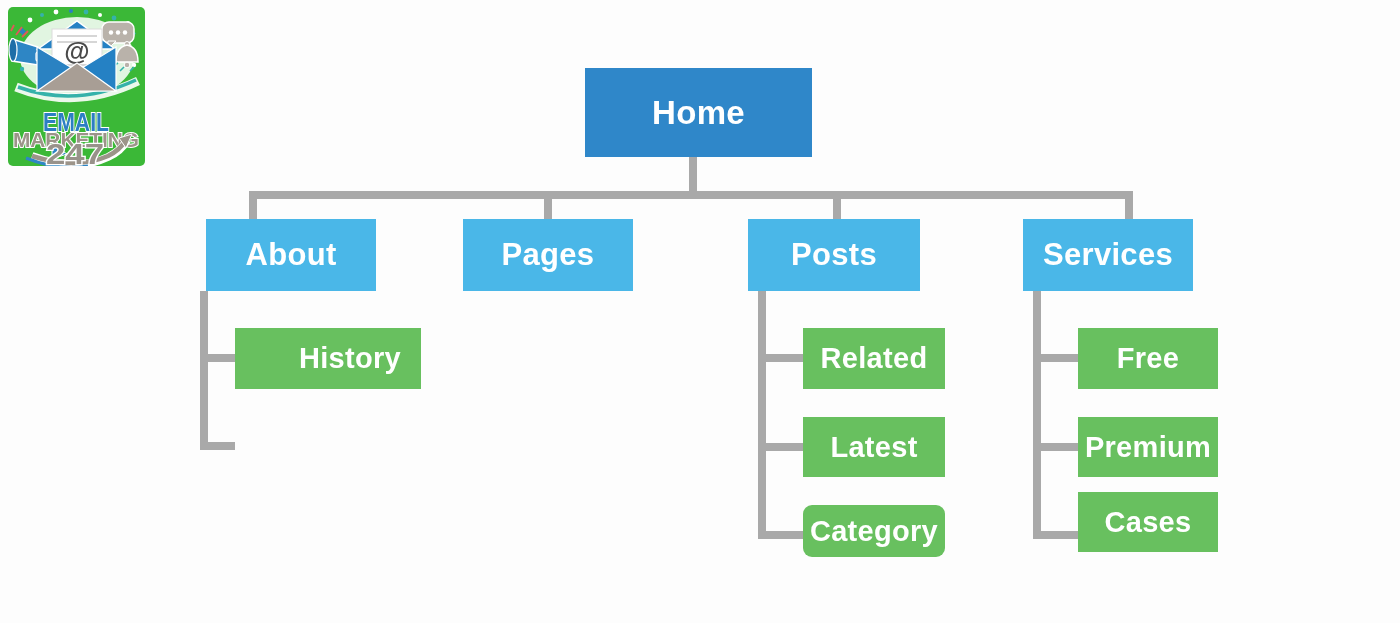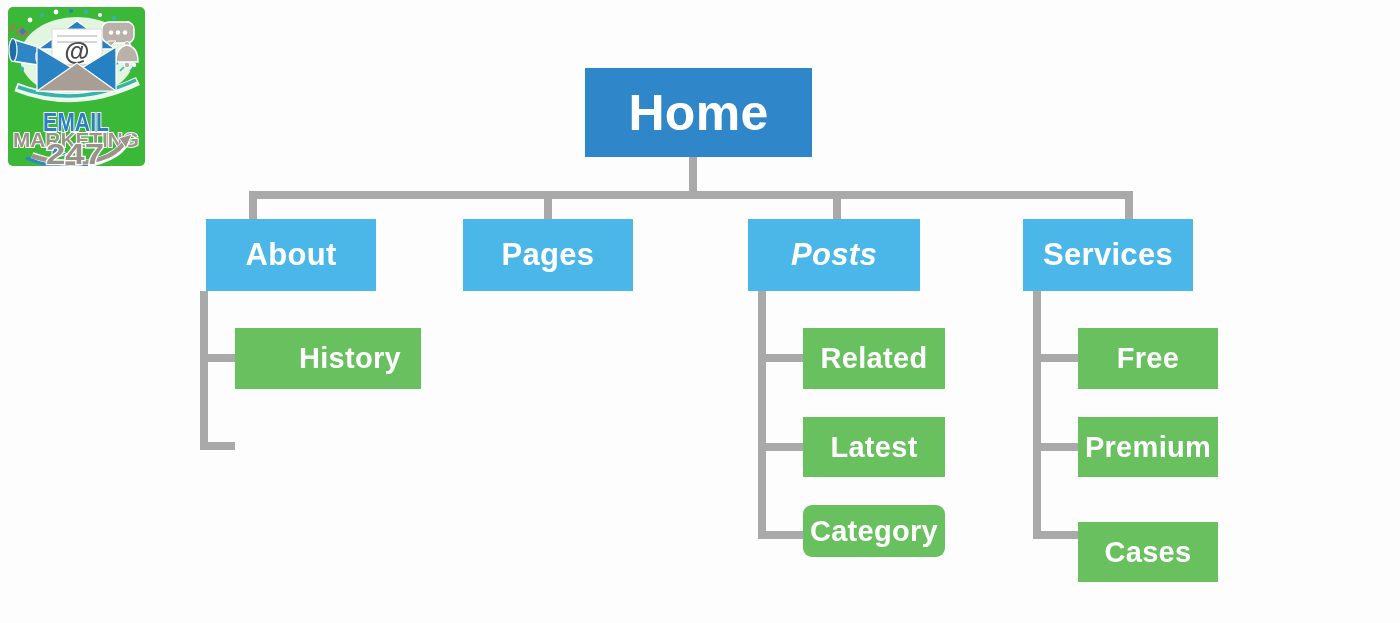--- a/index.html
+++ b/index.html
@@ -16,21 +16,21 @@
 
   
   .node {
     position: absolute;
     display: flex; align-items: center; justify-content: center;
     color: var(--node_text, #FFFFFF);
     font-weight: bold;
     letter-spacing: 0.3px;
     user-select: none;
   }
-  .node.root   { background: var(--root_fill, #2F87C9);  font-size: 50px; }
+  .node.root   { background: var(--root_fill, #2F87C9);  font-size: 33px; }
   .node.branch { background: var(--branch_fill, #4AB7E8); font-size: 31px; }
   .node.leaf   { background: var(--leaf_fill, #68C05F);   font-size: 29px; }
 
   
   #logo { position: absolute; left: 8px; top: 7px; width: 137px; height: 159px; }
   #logo text {
     font-family: "Liberation Sans", sans-serif;
     font-weight: bold;
     paint-order: stroke;
     stroke: #ffffff;
@@ -65,21 +65,21 @@
   <div class="node root" style="left:585px; top:68px;  width:227px; height:89px;">
     <span>Home</span>
   </div>
 
   <div class="node branch" style="left:190px; top:219px; width:170px; height:72px;margin-left:16px;">
     <span>About</span>
   </div>
   <div class="node branch" style="left:463px; top:219px; width:170px; height:72px;">
     <span>Pages</span>
   </div>
-  <div class="node branch" style="left:748px; top:219px; width:172px; height:72px;font-style:italic;">
+  <div class="node branch" style="left:748px; top:219px; width:172px; height:72px;">
     <span>Posts</span>
   </div>
   <div class="node branch" style="left:1023px;top:219px; width:170px; height:72px;">
     <span>Services</span>
   </div>
 
   <div class="node leaf" style="left:235px; top:328px; width:142px; height:61px;padding-left:44px;">
     <span>History</span>
   </div>
 
@@ -92,21 +92,21 @@
   <div class="node leaf" style="left:803px; top:505px; width:142px; height:52px;border-radius:9px;">
     <span>Category</span>
   </div>
 
   <div class="node leaf" style="left:1078px;top:328px; width:140px; height:61px;">
     <span>Free</span>
   </div>
   <div class="node leaf" style="left:1078px;top:417px; width:140px; height:60px;">
     <span>Premium</span>
   </div>
-  <div class="node leaf" style="left:1078px;top:522px; width:140px; height:60px;">
+  <div class="node leaf" style="left:1078px;top:492px; width:140px; height:60px;">
     <span>Cases</span>
   </div>
 
   <svg id="logo" viewBox="0 0 137 159" xmlns="http://www.w3.org/2000/svg">
 
     <rect x="0" y="0" width="137" height="159" rx="5" style="fill:var(--logo_bg,#3BB837);"></rect>
 
     <g>
       <ellipse cx="69" cy="50" rx="57" ry="40" fill="#ffffff" opacity="0.85"></ellipse>
       <path d="M 8 80 Q 68 104 130 74" stroke="#ffffff" stroke-width="9" fill="none" opacity="0.9"></path>

